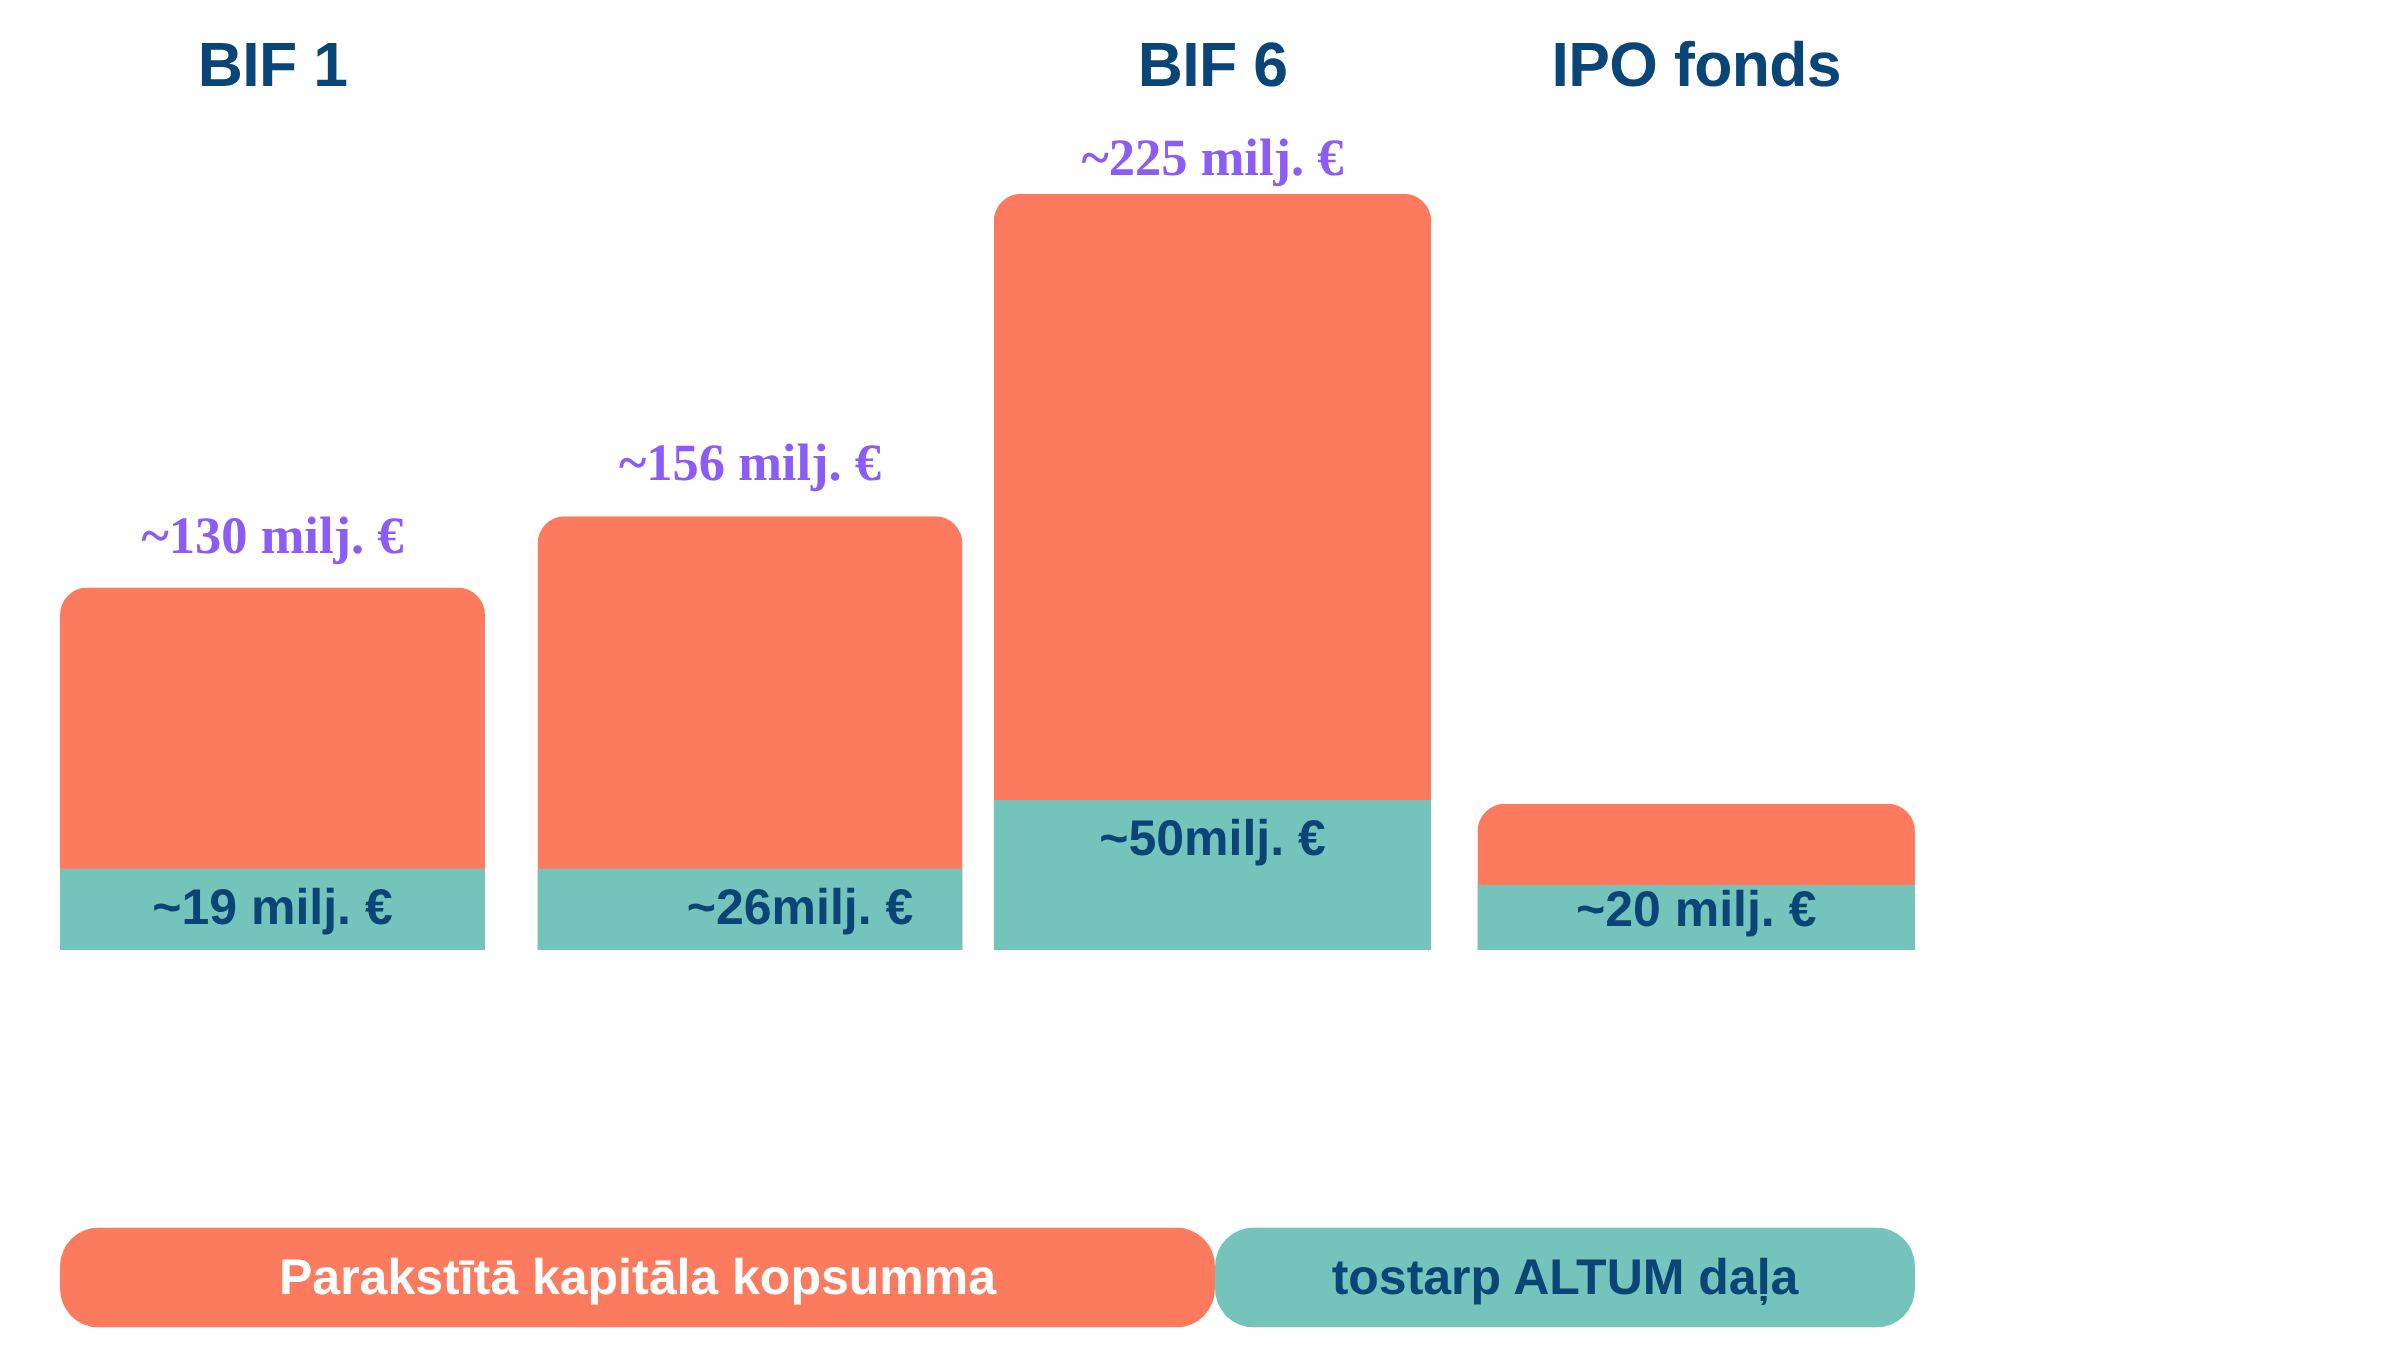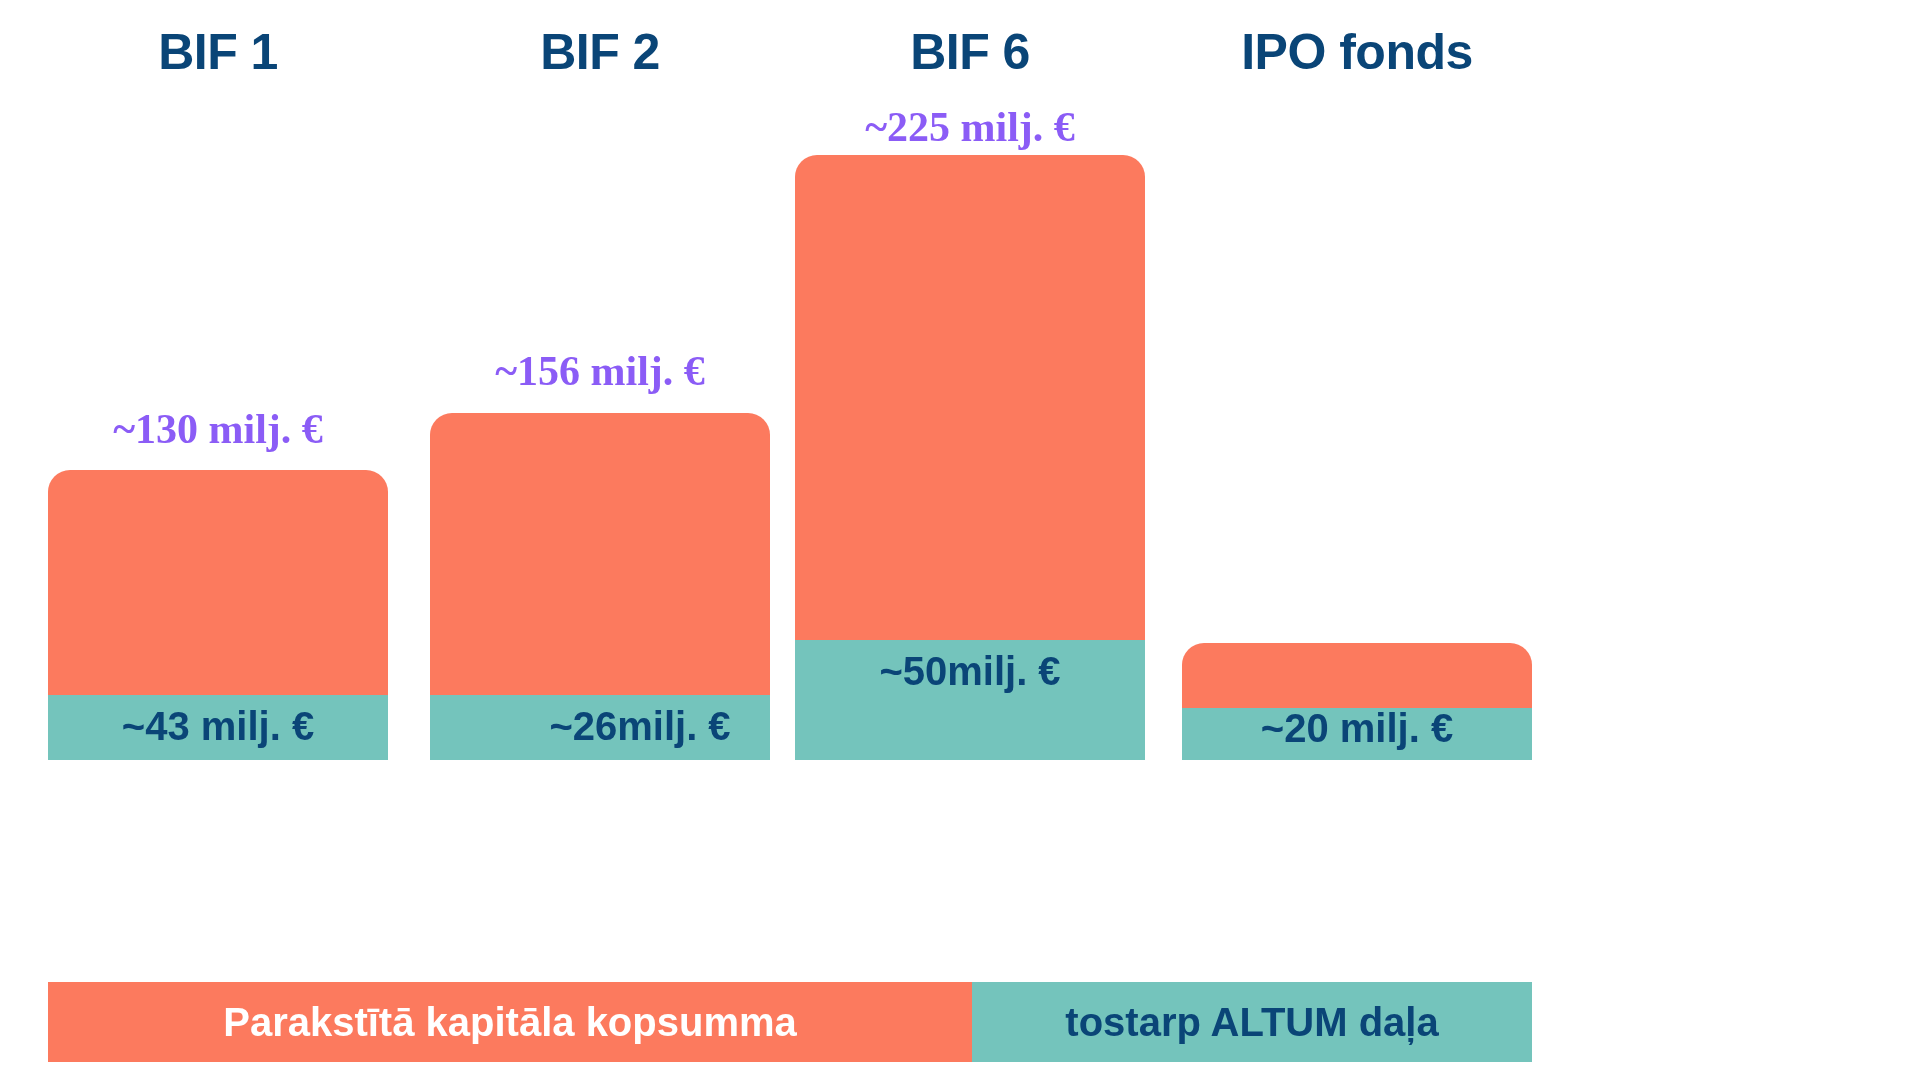--- a/index.html
+++ b/index.html
@@ -92,49 +92,49 @@
   }
   .legend-seg {
     display: flex;
     align-items: center;
     justify-content: center;
     font-family: "Liberation Sans", sans-serif;
     font-weight: bold;
     font-size: 40px;
     line-height: 46px;
     white-space: nowrap;
+    border-radius: 31px;
   }
   .legend-seg.total {
     background: #FC7A5E;
     color: #ffffff;
   }
   .legend-seg.altum {
     background: #74C4BC;
     color: #0A4577;
   }
 </style>
 </head>
 <body>
 
 <div id="chart-root">
 
   <div class="col-header" style="left:48px; top:22px; width:340px;">BIF 1</div>
-  <div class="col-header" style="left:430px; top:22px; width:340px;">BIF 2</div>
   <div class="col-header" style="left:795px; top:22px; width:350px;">BIF 6</div>
   <div class="col-header" style="left:1182px; top:22px; width:350px;">IPO fonds</div>
 
   <div class="total-label" style="left:48px; top:403px; width:340px;">~130 milj. €</div>
   <div class="total-label" style="left:430px; top:345px; width:340px;">~156 milj. €</div>
   <div class="total-label" style="left:795px; top:101px; width:350px;">~225 milj. €</div>
 
   <div class="bar" style="left:48px; top:470px; width:340px; height:290px;">
     <div class="seg-top" style="height:290px;"></div>
     <div class="seg-bottom" style="height:65px;"></div>
   </div>
-  <div class="altum-label" style="left:48px; top:703px; width:340px;">~43 milj. €</div>
+  <div class="altum-label" style="left:48px; top:703px; width:340px;">~19 milj. €</div>
 
   <div class="bar" style="left:430px; top:413px; width:340px; height:347px;">
     <div class="seg-top" style="height:347px;"></div>
     <div class="seg-bottom" style="height:65px;"></div>
   </div>
   <div class="altum-label" style="left:430px; top:703px; width:340px;padding-left:40px;">~26milj. €</div>
 
   <div class="bar" style="left:795px; top:155px; width:350px; height:605px;">
     <div class="seg-top" style="height:605px;"></div>
     <div class="seg-bottom" style="height:120px;"></div>

